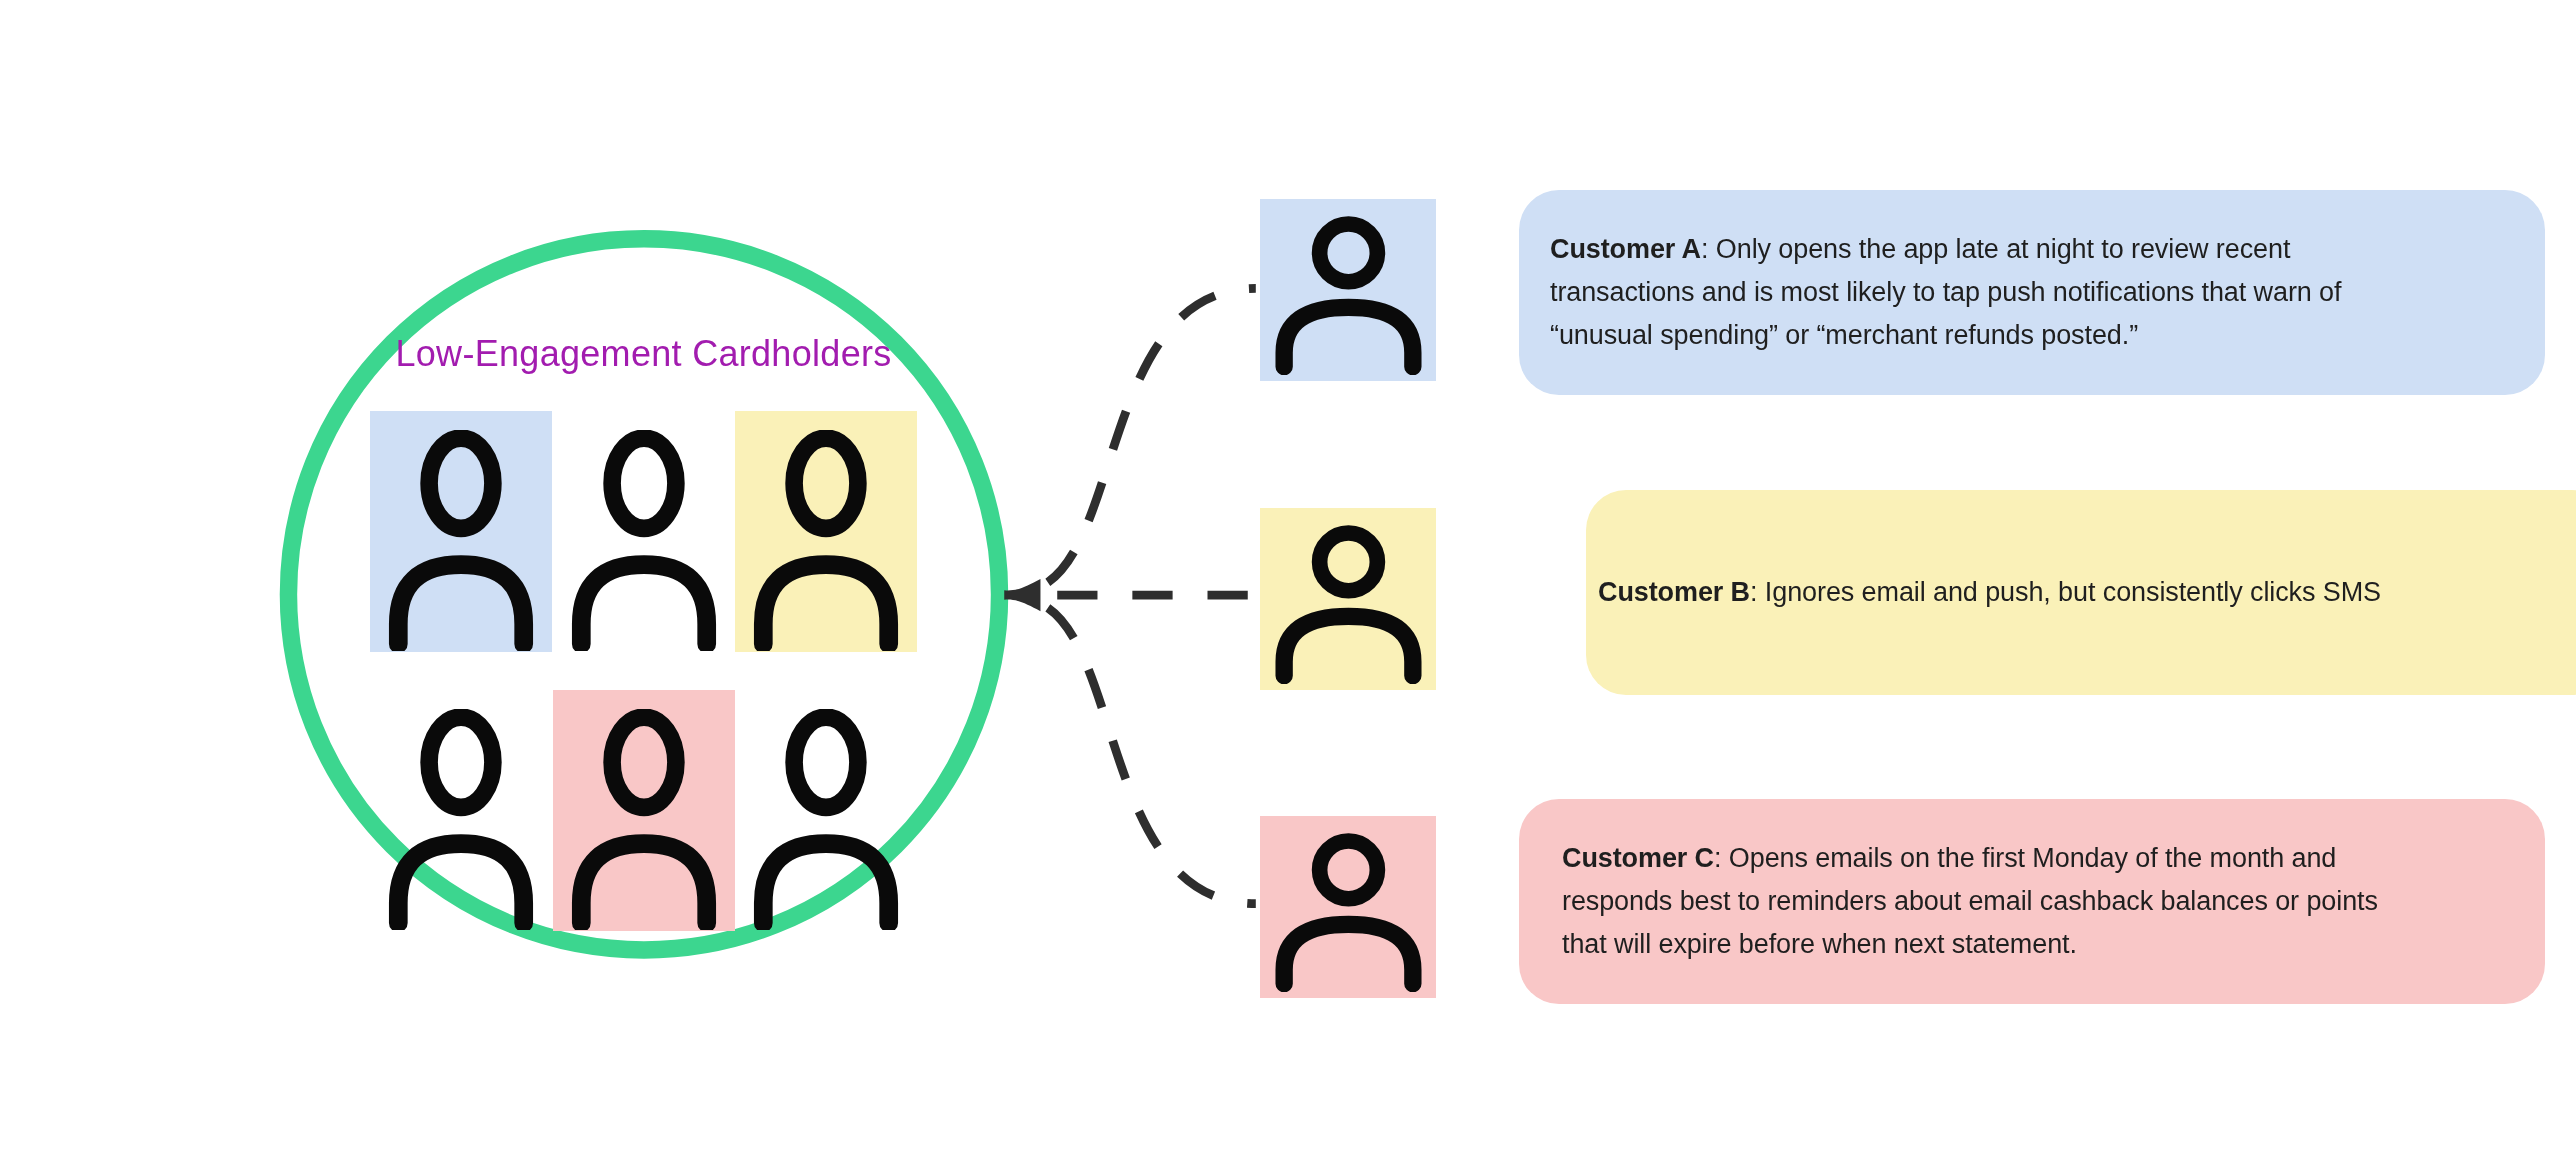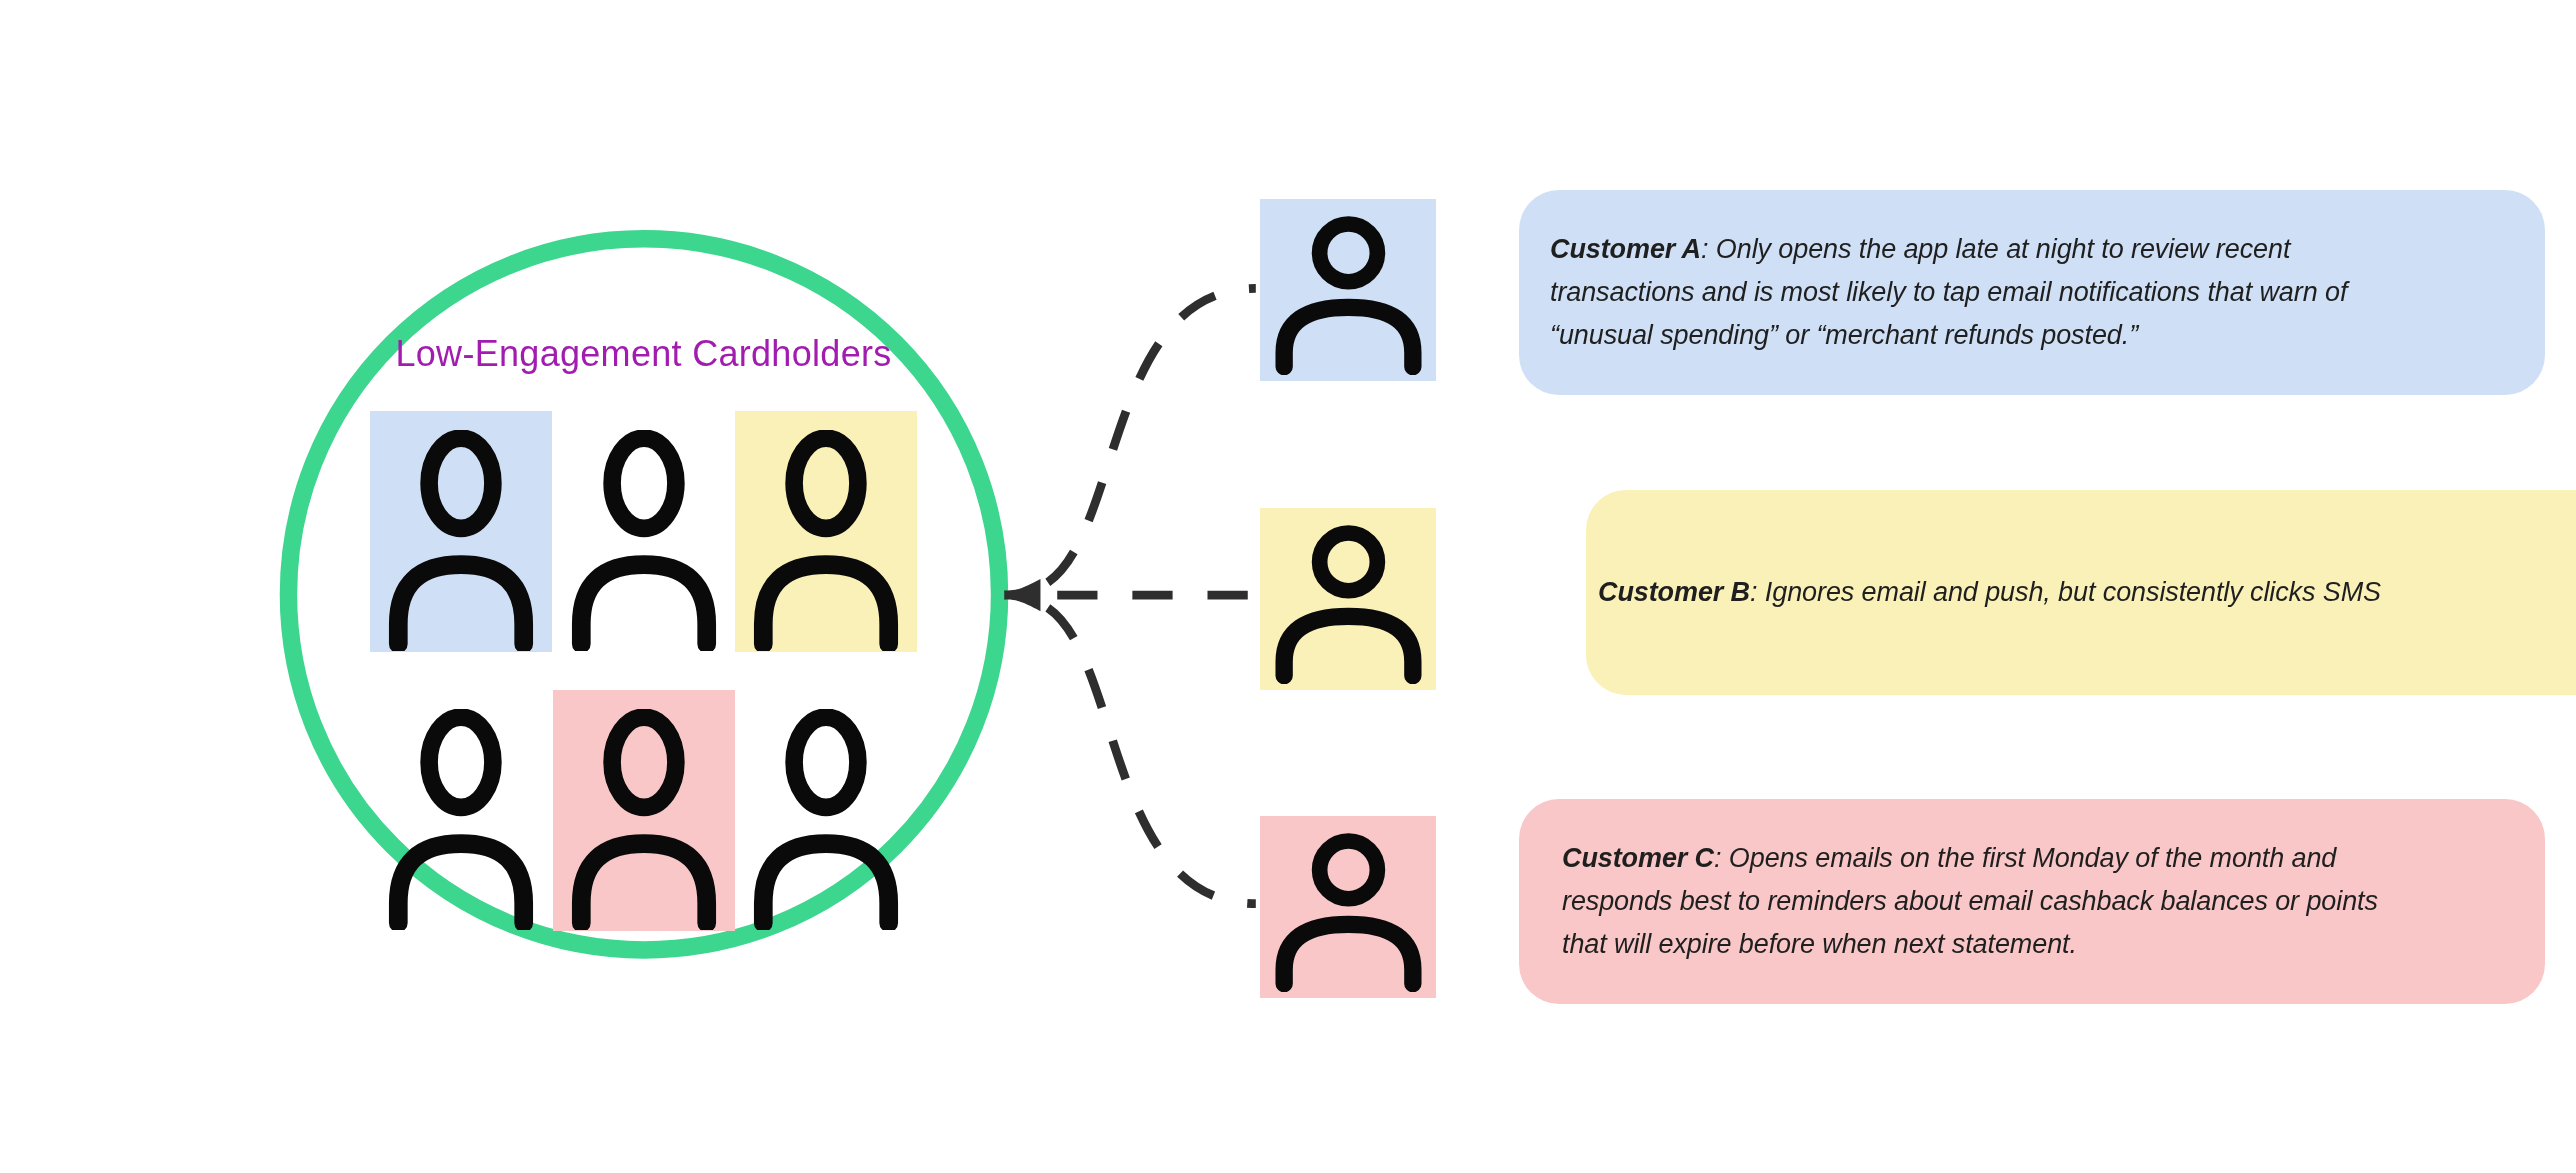--- a/index.html
+++ b/index.html
@@ -33,21 +33,20 @@
     display:flex;justify-content:center;align-items:center;
   }
 
   .persona-card{
     width:1026px;height:205px;
     border-radius:40px;
     box-sizing:border-box;
     padding:0 74px 0 31px;
     display:flex;flex-direction:column;justify-content:center;
     font-size:27px;line-height:43px;
-    font-style:italic;
     color:#1f1f1f;
     letter-spacing:-0.1px;
   }
   .persona-card .line{white-space:nowrap;}
   .persona-label{font-weight:bold;}
 
   .icon{color:#0a0a0a;}
 </style>
 </head>
 <body>
@@ -116,21 +115,21 @@
   </div>
   <div class="abs persona-box" style="left: 1260px; top: 816px; background-color: rgb(249, 199, 199);">
     <svg class="icon" width="165" height="170" viewBox="0 0 100 103">
       <circle cx="50" cy="29" r="17.5" fill="none" stroke="currentColor" stroke-width="9.5"></circle>
       <path d="M11,98 L11,89.5 Q11,62 50,62 Q89,62 89,89.5 L89,98" fill="none" stroke="currentColor" stroke-width="10.5" stroke-linecap="round"></path>
     </svg>
   </div>
 
   <div class="abs persona-card" style="left: 1519px; top: 190px; background-color: rgb(207, 223, 245);">
     <div class="line"><span class="persona-label">Customer A</span><span>: Only opens the app late at night to review recent</span></div>
-    <div class="line">transactions and is most likely to tap email notifications that warn of</div>
+    <div class="line">transactions and is most likely to tap push notifications that warn of</div>
     <div class="line">“unusual spending” or “merchant refunds posted.”</div>
   </div>
 
   <div class="abs persona-card" style="left: 1586px; top: 490px; background-color: rgb(250, 241, 184); padding-left: 12px;">
     <div class="line"><span class="persona-label">Customer B</span><span>: Ignores email and push, but consistently clicks SMS</span></div>
   </div>
 
   <div class="abs persona-card" style="left: 1519px; top: 799px; background-color: rgb(249, 199, 199); padding-left: 43px;">
     <div class="line"><span class="persona-label">Customer C</span><span>: Opens emails on the first Monday of the month and</span></div>
     <div class="line">responds best to reminders about email cashback balances or points</div>

